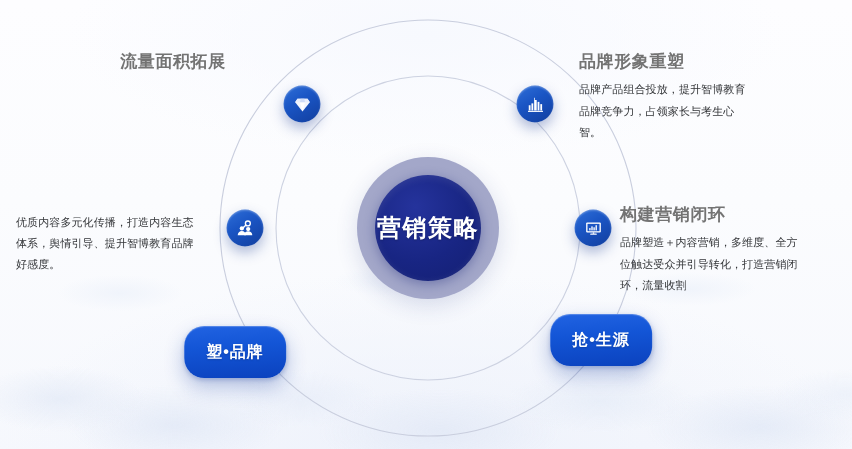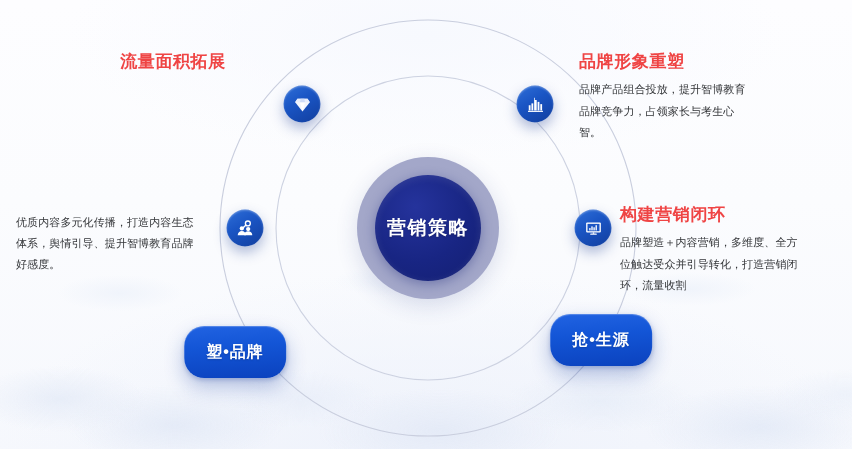--- a/index.html
+++ b/index.html
@@ -62,21 +62,21 @@
   }
   .hub-inner {
     width:106px; height:106px;
     border-radius:50%;
     background:radial-gradient(circle at 38% 30%, #25339c 0%, #182583 55%, #141f72 100%);
     display:flex; align-items:center; justify-content:center;
     box-shadow:inset 0 2px 8px rgba(255,255,255,.10), 0 3px 12px rgba(20,31,114,.35);
   }
   .hub-label {
     color:#ffffff;
-    font-size:19px;
+    font-size:24px;
     font-weight:bold;
     letter-spacing:1.5px;
     white-space:nowrap;
     text-shadow:0 1px 2px rgba(0,0,0,.22);
   }
 
   
   .bubble {
     position:absolute;
     width:37px; height:37px;
@@ -87,21 +87,21 @@
     box-shadow:0 6px 13px rgba(22,56,140,.34),
                inset 0 1px 2px rgba(255,255,255,.33);
   }
   .bubble svg { display:block; }
 
   
   .block { position:absolute; }
   .block h3 {
     font-size:17px;
     font-weight:bold;
-    color:#ef4444;
+    color:#737373;
     letter-spacing:.6px;
     line-height:1.2;
     white-space:nowrap;
   }
   .block p {
     margin-top:7px;
     font-size:11px;
     line-height:1.92;
     color:#333538;
     letter-spacing:.1px;

